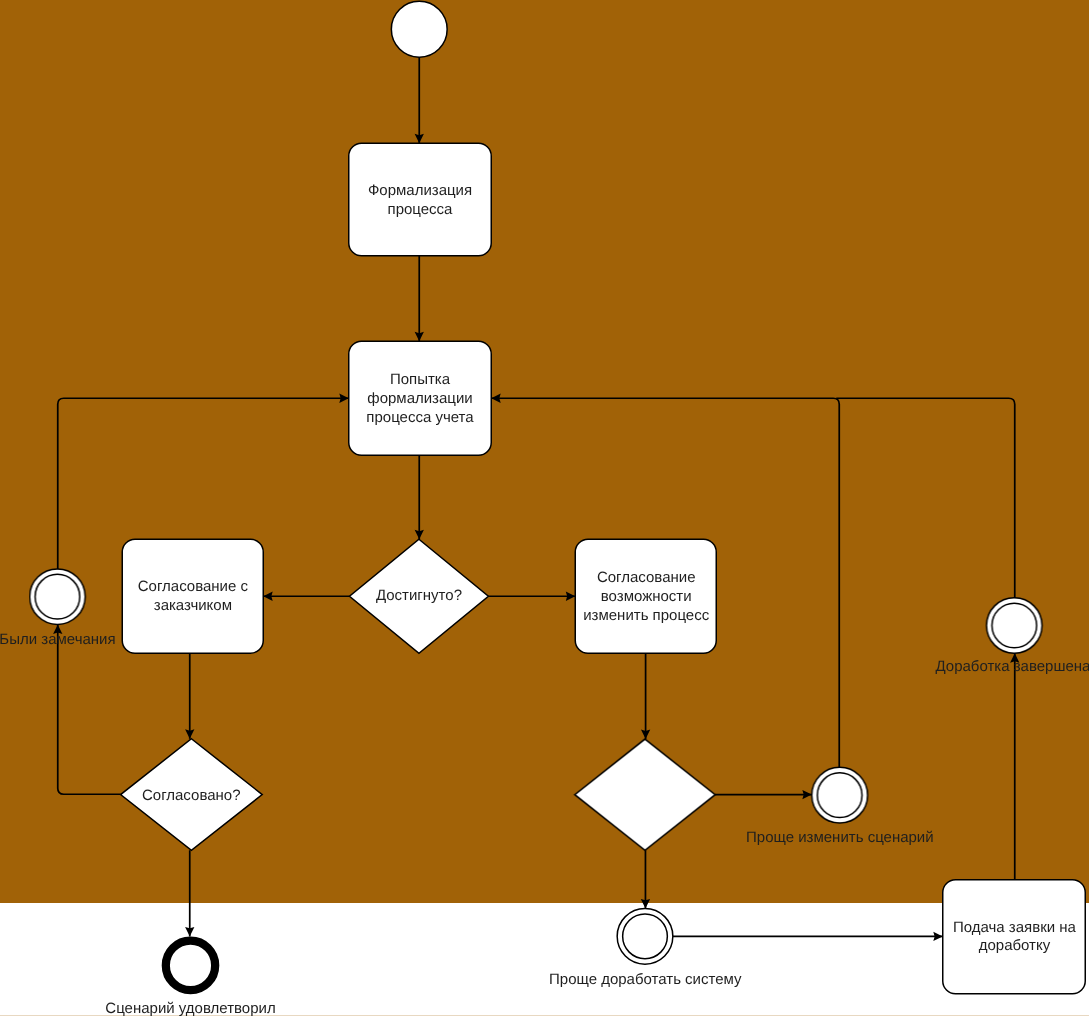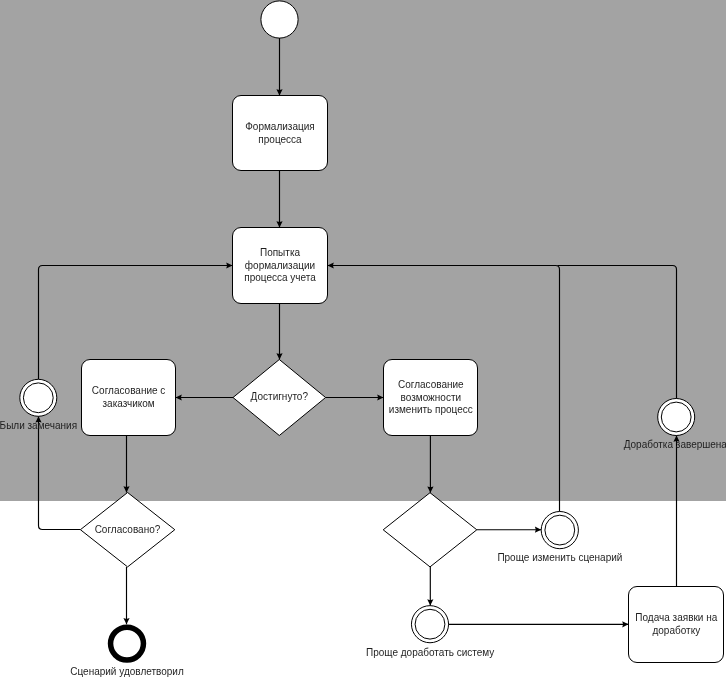--- a/index.html
+++ b/index.html
@@ -1,18 +1,18 @@
 <!DOCTYPE html>
 <html><head>
 <meta charset="utf-8">
 <style>
   html,body{margin:0;padding:0;background:#ffffff;}
   body{width:726px;height:677px;overflow:hidden;
        font-family:"Liberation Sans",sans-serif;}
-  #canvas{position:relative;width:726px;height:501px;background:#a3a3a3;}
+  #canvas{position:relative;width:726px;height:602px;background:#a16207;}
   svg#flow{position:absolute;left:0;top:0;display:block;}
   .flowline{fill:none;stroke:#000000;stroke-width:1.15;}
   .arrowhead{fill:#000000;stroke:none;}
   .shape{fill:#ffffff;stroke:#000000;stroke-width:1;}
   .ev-outer{fill:#ffffff;stroke:#000000;stroke-width:1.0;}
   .ev-inner{fill:none;stroke:#000000;stroke-width:1.0;}
   .endring{fill:none;stroke:#000000;stroke-width:5.5;}
   .nodetext,.evlabel{font-family:"Liberation Sans",sans-serif;font-size:10px;
        fill:#1f1f1f;text-anchor:middle;will-change:transform;}
 </style>

